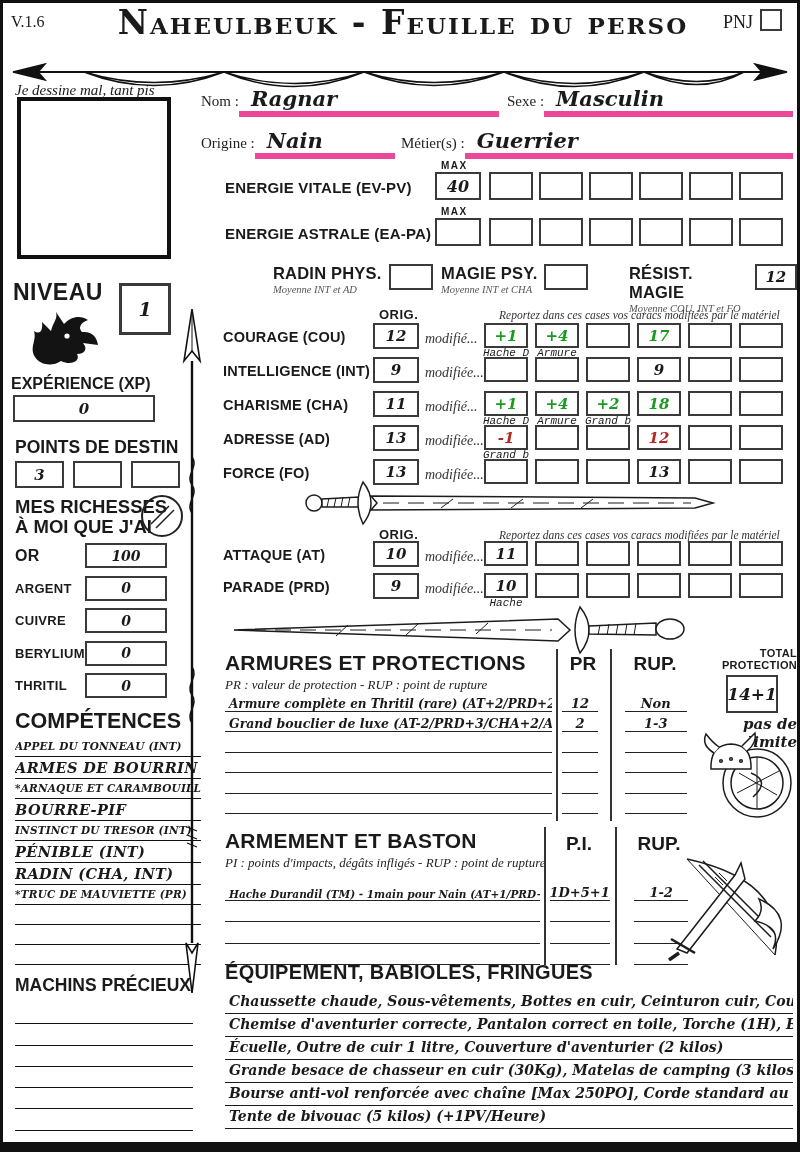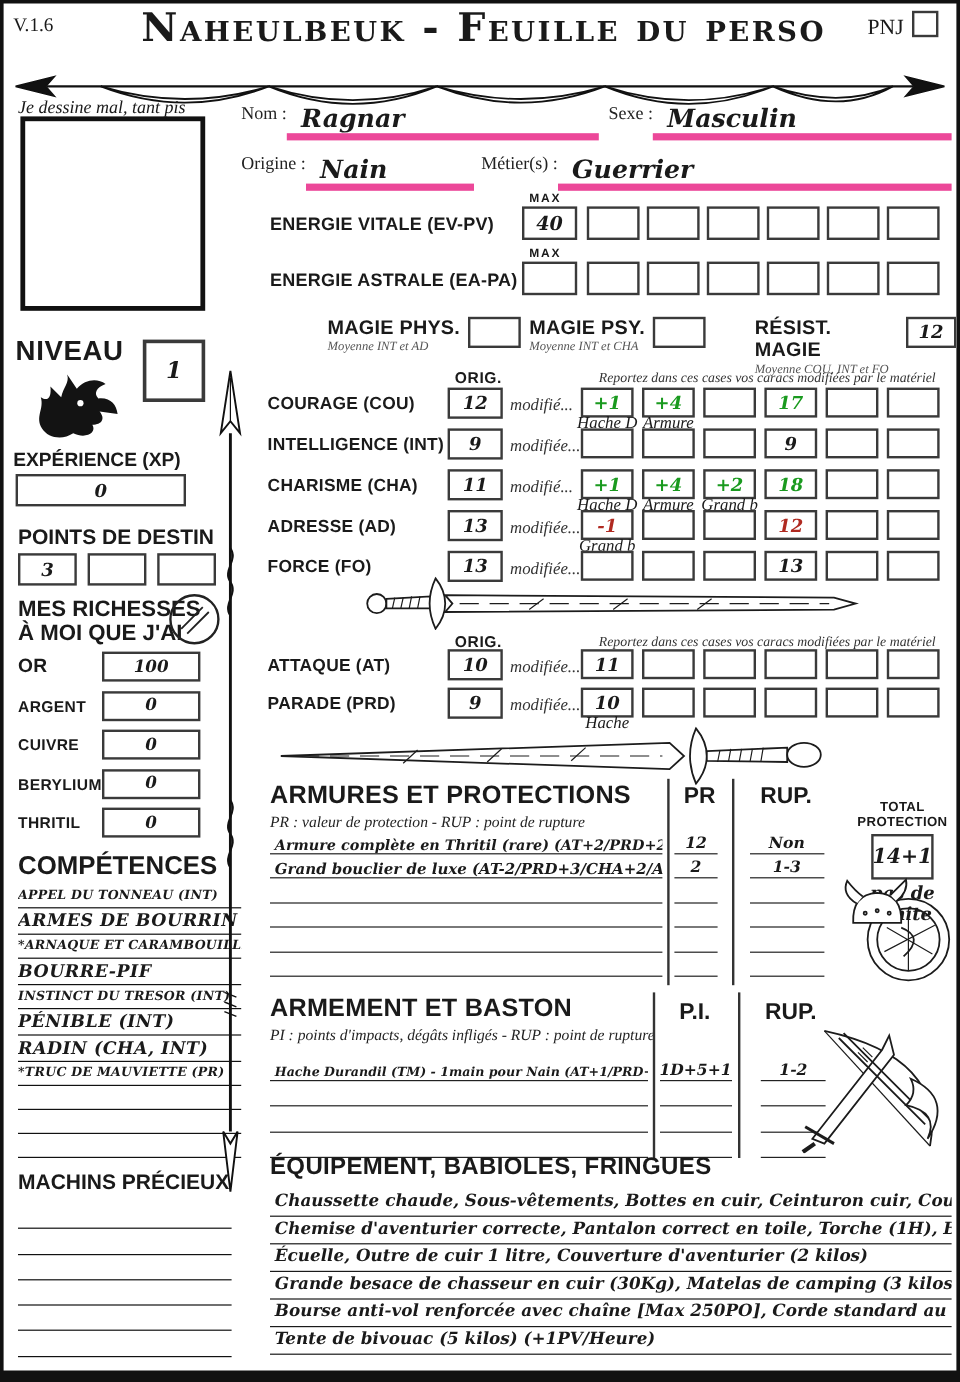--- a/index.html
+++ b/index.html
@@ -10,42 +10,42 @@
   .b{font-weight:bold;font-family:"Liberation Sans",sans-serif}
   .ser{font-family:"Liberation Serif",serif}
   .it{font-style:italic}
   .hw{font-family:"DejaVu Serif",serif;font-style:italic;font-weight:700;color:#1a1a1a}
   .box{border:2px solid #3a3a3a;display:flex;align-items:center;justify-content:center;background:#fff;box-sizing:border-box}
   
   .title{left:100px;top:0;width:600px;text-align:center;font-family:"DejaVu Serif",serif;
          font-weight:bold;font-size:33px;font-variant:small-caps;letter-spacing:2px}
   .subtitle{left:100px;top:41px;width:600px;text-align:center;font-size:14.5px}
   
-  .id-row{display:flex;align-items:flex-start;height:30px}
+  .id-row{display:flex;align-items:center;height:30px}
   .id-row .lab{font-size:15px;color:#222;padding-bottom:2px;white-space:nowrap}
   .id-row .val{flex:1;border-bottom:6px solid #ec4899;padding:0 0 0 12px;font-size:21px;line-height:24px;white-space:nowrap}
   
   .elab{font-size:15px;letter-spacing:.2px}
   .maxlab{font-size:10px;letter-spacing:1.5px}
   .ebox{width:46px;height:28px}
   .ebox-row{display:flex;gap:6px}
   .ebox-row .box{width:44px;height:28px;border-width:2px}
   
   .mg{display:flex;align-items:flex-start;gap:7px}
   .mg .ml{font-weight:bold;font-size:16.5px;letter-spacing:.2px}
   .mg .ms{font-family:"Liberation Serif",serif;font-style:italic;font-size:10.5px;color:#555;margin-top:1px}
   .mg .box{width:44px;height:26px;margin-top:0}
   
   .crow{left:220px;width:580px;height:36px;display:flex;align-items:flex-start}
   .clabel{width:150px;font-weight:bold;font-size:14.5px;padding-top:6px;letter-spacing:.2px}
   .obox{width:46px;height:26px;border-width:2.5px;font-size:15px}
   .modif{width:58px;font-family:"Liberation Serif",serif;font-style:italic;font-size:14px;color:#333;padding:8px 0 0 6px;box-sizing:border-box}
   .mwrap{width:44px;margin-left:7px;display:flex;flex-direction:column;align-items:center}
   .mbox{width:44px;height:25px;border-width:2px;font-size:15px}
-  .mnote{font-family:Liberation Serif, serif;font-style:italic;font-size:14px;line-height:11px;height:14px;white-space:nowrap}
+  .mnote{font-family:Liberation Mono, monospace;font-style:italic;font-size:11px;line-height:11px;height:14px;white-space:nowrap}
   .orig-h{font-size:13px;letter-spacing:.5px}
   .report{font-family:"Liberation Serif",serif;font-style:italic;font-size:11.5px;color:#333;white-space:nowrap}
   
   .cur-row{display:flex;align-items:center;height:25px;margin-bottom:7.5px}
   .cur-row .cl{width:70px;font-weight:bold;font-size:13px;letter-spacing:.3px}
   .cur-row .box{width:82px;height:25px;border-width:2.5px;font-size:14px}
   .skill{border-bottom:1.6px solid #111;overflow:hidden;white-space:nowrap}
   .sk-b{height:21px;font-size:14.5px;line-height:21px;letter-spacing:.4px}
   .sk-s{height:19px;font-size:10.5px;line-height:19px;letter-spacing:.2px}
   .blank-line{border-bottom:1.6px solid #111}
@@ -122,21 +122,21 @@
     <span class="box"></span>
       <span class="box"></span>
       <span class="box"></span>
       <span class="box"></span>
       <span class="box"></span>
       <span class="box"></span>
   </div>
 
   <div class="abs mg" style="left:270px;top:261px">
     <span>
-        <span class="ml" style="display:block">MAGIE PHYS.</span>
+        <span class="ml" style="display:block">RADIN PHYS.</span>
           <span class="ms" style="display:block">Moyenne INT et AD</span>
       </span>
     <span class="box hw"></span>
   </div>
   <div class="abs mg" style="left:438px;top:261px">
     <span>
         <span class="ml" style="display:block">MAGIE PSY.</span>
           <span class="ms" style="display:block">Moyenne INT et CHA</span>
       </span>
     <span class="box hw"></span>
@@ -446,21 +446,21 @@
       <span class="nm hw" style="width:324px;font-size:12.5px"></span>
       <span class="cc" style="width:57px">
           <span class="hw" style="width:36px"></span>
         </span>
       <span class="cc" style="width:95px">
           <span class="hw" style="width:62px"></span>
         </span>
     </div>
   </div>
 
-  <div class="abs" style="left:704px;top:664px;width:90px;text-align:center">
+  <div class="abs" style="left:704px;top:644px;width:90px;text-align:right">
     <div class="b" style="font-size:11px;line-height:12px;letter-spacing:.3px">TOTAL</div>
     <div class="b" style="font-size:11px;line-height:12px;letter-spacing:.3px">PROTECTION</div>
     <div class="box hw" style="margin:4px auto 2px;width:52px;height:38px;font-size:17px">14+1</div>
     <div class="hw" style="font-size:15px">pas de limite</div>
   </div>
   <svg class="abs" style="left:694px;top:728px" width="100" height="92" viewBox="0 0 100 92">
     <g stroke="#1c1c1c" fill="none" stroke-width="1.5">
       <circle cx="60" cy="52" r="34"></circle>
       <circle cx="60" cy="52" r="26"></circle>
       <path d="M60,26 L60,78 M40,62 L82,40 M42,42 L80,64" stroke-width="1"></path>

